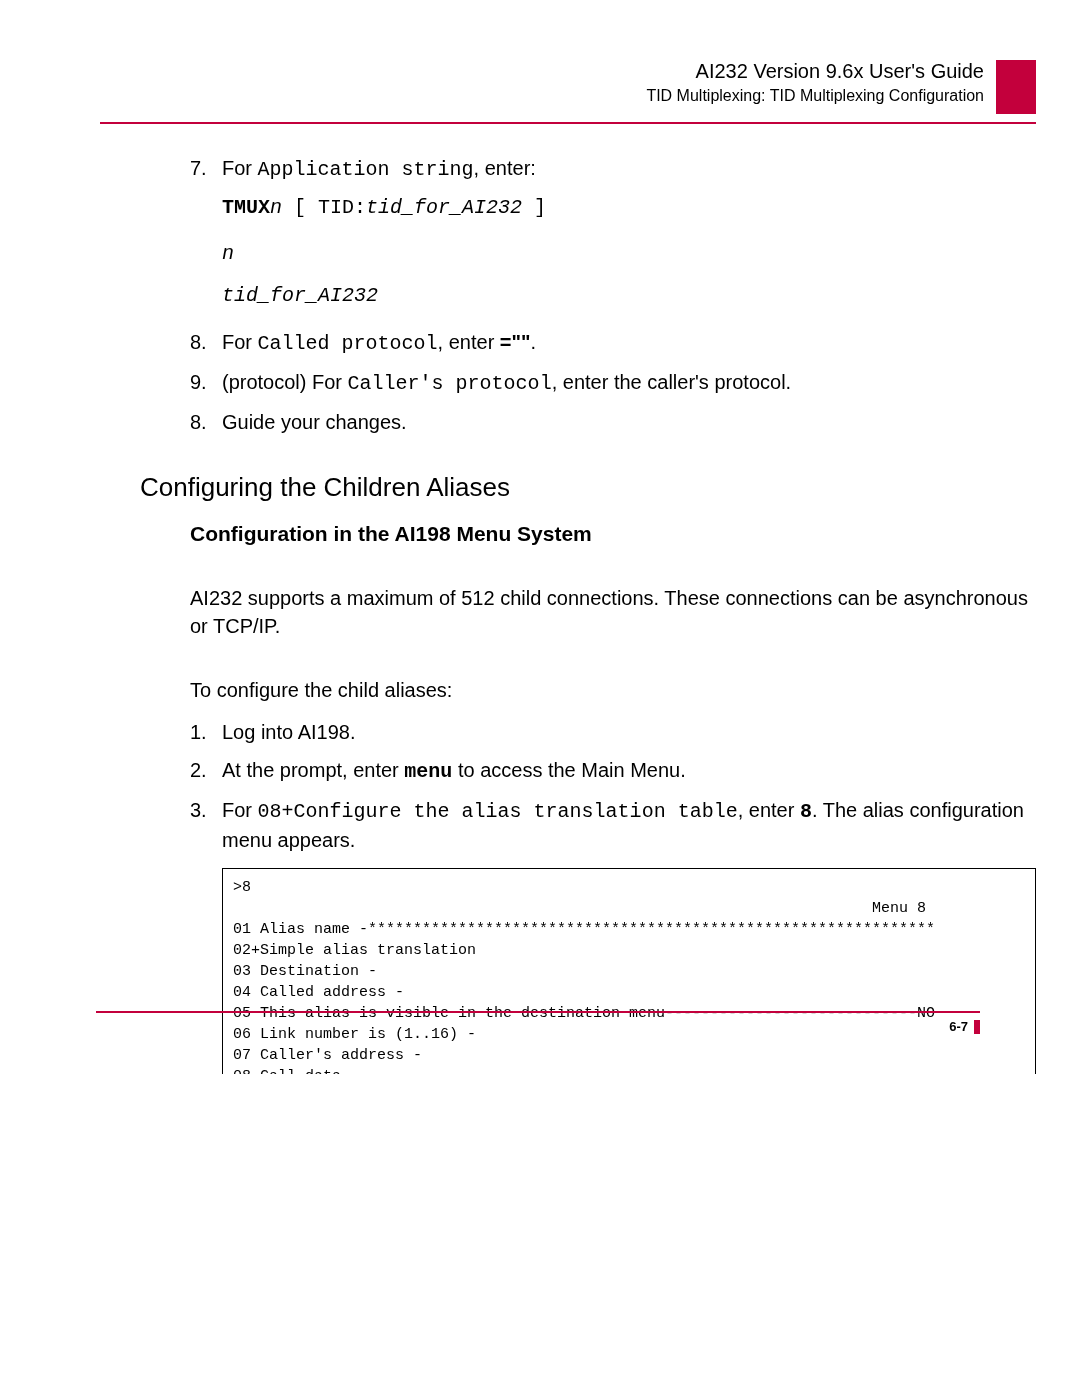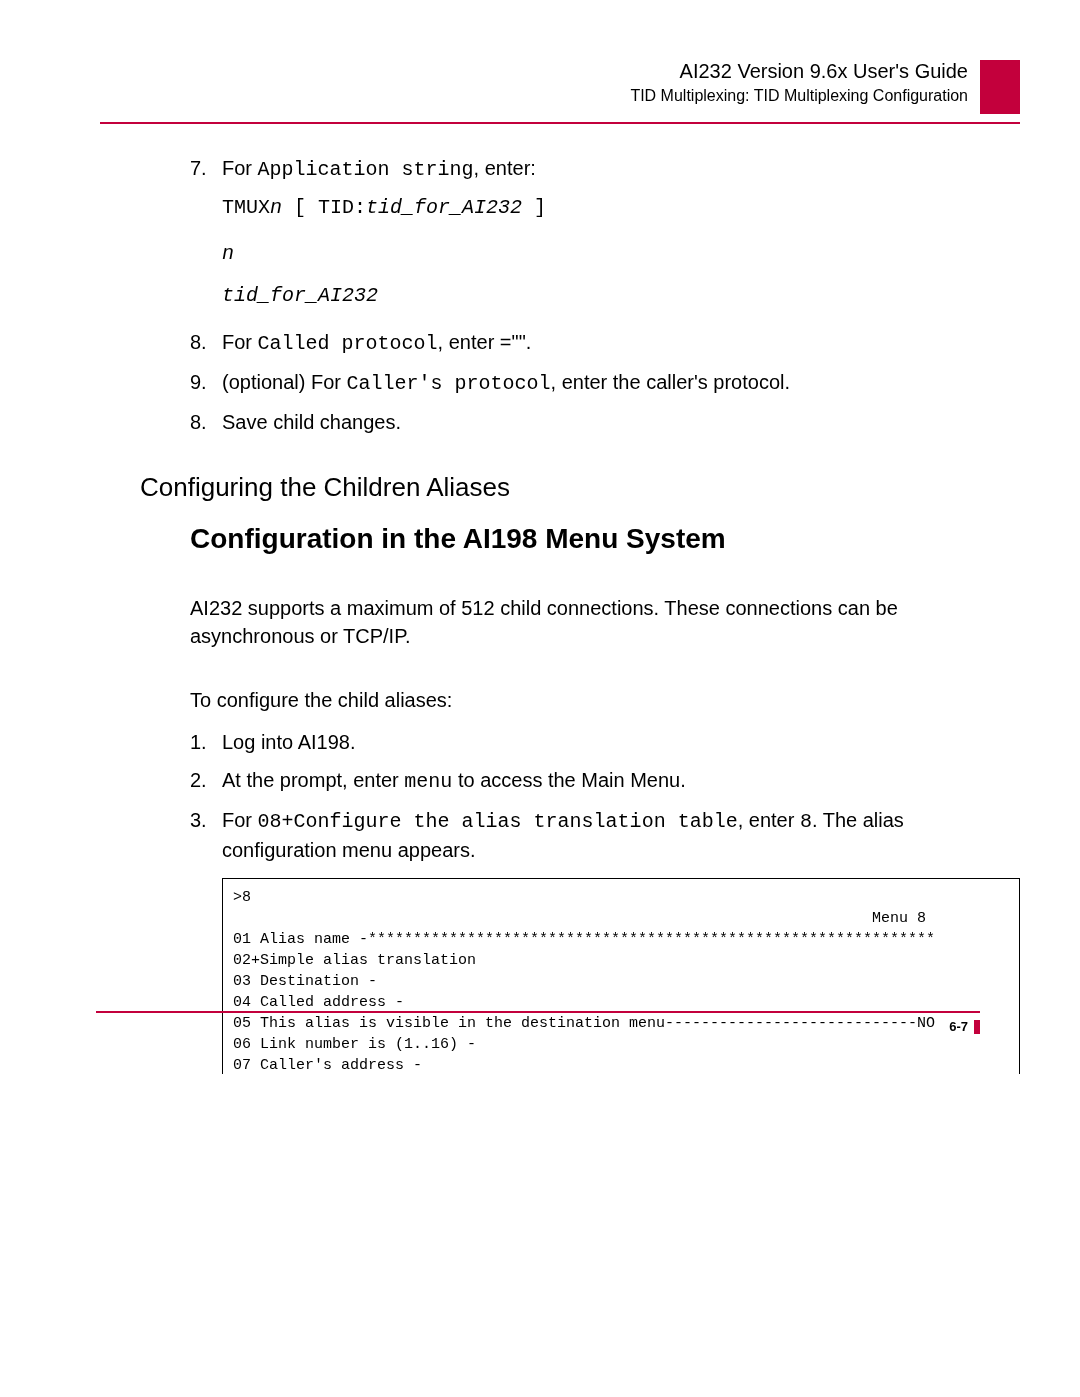--- a/index.html
+++ b/index.html
@@ -7,21 +7,21 @@
     padding: 0;
     font-family: Arial, Helvetica, sans-serif;
     background: #fff;
     color: #000;
   }
   .page {
     width: 1080px;
     height: 1074px;
     position: relative;
     box-sizing: border-box;
-    padding: 60px 60px 40px 100px;
+    padding: 60px 44px 40px 100px;
   }
   .header {
     display: flex;
     justify-content: flex-end;
     align-items: flex-start;
     margin-bottom: 8px;
   }
   .header-text {
     text-align: right;
     margin-right: 12px;
@@ -58,21 +58,21 @@
   .ol-body {
     flex: 1;
   }
   .mono {
     font-family: "Courier New", Courier, monospace;
   }
   .italic {
     font-style: italic;
   }
   .bold {
-    font-weight: normal;
+    font-weight: bold;
   }
   .indent-block {
     margin-left: 32px;
     margin-top: 8px;
     margin-bottom: 18px;
   }
   .def-row {
     display: flex;
     margin-bottom: 14px;
   }
@@ -82,21 +82,21 @@
   }
   .def-body {
     flex: 1;
   }
   h2.section {
     font-size: 26px;
     font-weight: normal;
     margin: 36px 0 16px 0;
   }
   h3.subsection {
-    font-size: 28px;
+    font-size: 21px;
     font-weight: bold;
     margin: 10px 0 8px 0;
   }
   .para {
     margin-bottom: 14px;
     margin-top: 36px;
   }
   .menu-box {
     border: 1px solid #000;
     padding: 8px 10px;
@@ -172,27 +172,27 @@
     <div class="ol-item">
       <div class="ol-num">8.</div>
       <div class="ol-body">
         <span>For </span><span class="mono">Called protocol</span><span>, enter </span><span class="bold">=""</span><span>.</span>
       </div>
     </div>
 
     <div class="ol-item">
       <div class="ol-num">9.</div>
       <div class="ol-body">
-        <span>(optional) For </span><span class="mono">Caller's protocol</span><span>, enter the caller's protocol.</span>
+        <span>(protocol) For </span><span class="mono">Caller's protocol</span><span>, enter the caller's protocol.</span>
       </div>
     </div>
 
     <div class="ol-item">
       <div class="ol-num">8.</div>
-      <div class="ol-body">Save child changes.</div>
+      <div class="ol-body">Guide your changes.</div>
     </div>
 
   </div>
 
   <h2 class="section" style="margin-left:40px">Configuring the Children Aliases</h2>
 
   <div class="content">
     <h3 class="subsection">Configuration in the AI198 Menu System</h3>
     <div class="para">AI232 supports a maximum of 512 child connections. These connections can be asynchronous or TCP/IP.</div>
     <div class="para">To configure the child aliases:</div>

